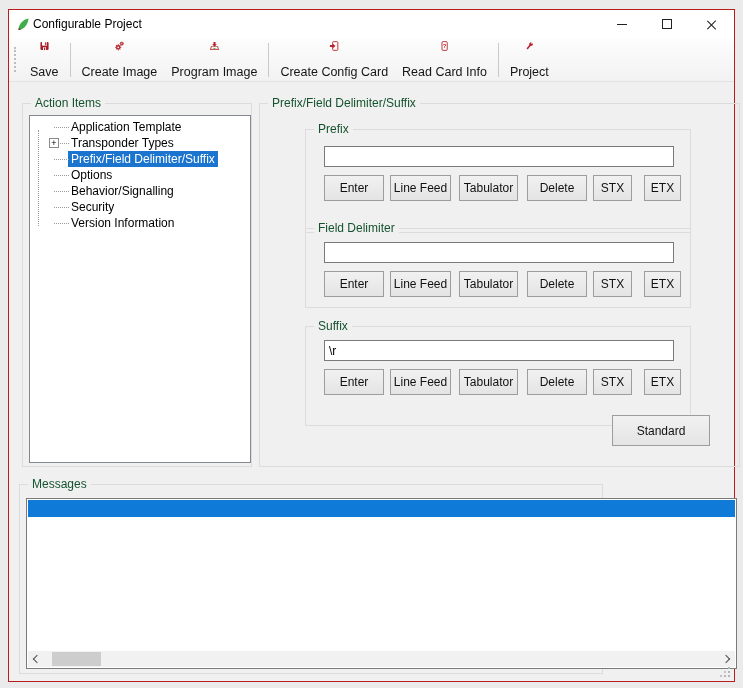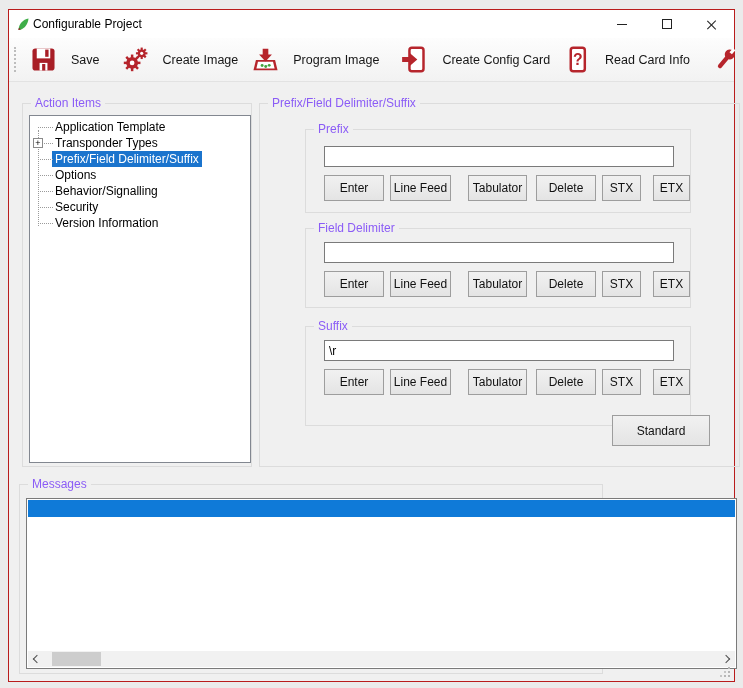--- a/index.html
+++ b/index.html
@@ -19,59 +19,59 @@
   .glyph-close { position:relative; width:11px; height:11px; }
   .glyph-close::before, .glyph-close::after { content:""; position:absolute; left:5px; top:0; width:1.4px; height:12px; background:#222; }
   .glyph-close::before { transform:rotate(45deg); }
   .glyph-close::after { transform:rotate(-45deg); }
 
   
   .toolbar { position:absolute; left:0; top:28px; right:0; height:44px;
              background:linear-gradient(#fdfdfd,#f2f2f2); border-bottom:1px solid #e2e2e2;
              display:flex; align-items:center; padding-left:14px; }
   .toolbar-grip { position:absolute; left:5px; top:9px; bottom:9px; border-left:2px dotted #bdbdbd; }
-  .tb-item { display:flex; align-items:center; gap:14px; padding:0 7px; height:38px; }
+  .tb-item { display:flex; align-items:center; gap:14px; padding:0 7px; height:38px;flex-direction:column; }
   .tb-item svg { width:27px; height:27px; }
   .tb-label { font-size:12.5px; color:#151515; white-space:nowrap; }
   .tb-sep { width:1px; height:34px; background:#c9c9c9; margin:0 4px; }
 
   
   .groupbox { position:absolute; border:1px solid #dcdcdc; }
   .gb-label { position:absolute; top:-8px; left:8px; background:#f0f0f0; padding:0 4px;
-              font-size:12px; color:#8b5cf6; line-height:15px; white-space:nowrap; }
+              font-size:12px; color:#14532d; line-height:15px; white-space:nowrap; }
   #gb-action   { left:13px;  top:93px;  width:230px; height:364px; }
   #gb-editor   { left:250px; top:93px;  width:481px; height:364px; }
   #gb-messages { left:10px;  top:474px; width:584px; height:190px; }
 
   
   .treeview { position:absolute; left:6px; top:11px; width:222px; height:348px;
               background:#fff; border:1px solid #828790; overflow:hidden; }
-  .tree-rows { position:absolute; left:0; top:3px; right:0; }
+  .tree-rows { position:absolute; left:0; top:3px; right:0;padding-left:16px; }
   .tree-vline { position:absolute; left:8px; top:11px; height:96px; border-left:1px dotted #9a9a9a; }
   .tree-row { position:relative; height:16px; display:flex; align-items:center; font-size:12px; color:#000; }
   .tree-stub { position:absolute; left:8px; top:8px; width:15px; border-top:1px dotted #9a9a9a; }
   .expand-box { position:absolute; left:3px; top:3px; width:10px; height:10px; background:#fff;
                 border:1px solid #8a8a8a; font-size:9px; line-height:8px; text-align:center; color:#000; z-index:2; }
   .tree-label { margin-left:22px; padding:1px 3px; white-space:nowrap; }
   .tree-row.selected .tree-label { background:#1b74cd; color:#fff; }
 
   
   .inner-gb { position:absolute; left:45px; width:386px; border:1px solid #dcdcdc; }
-  #gb-prefix { top:25px;  height:84px; }
+  #gb-prefix { top:25px;  height:104px; }
   #gb-fd     { top:124px; height:80px; }
   #gb-suffix { top:222px; height:100px; }
   .field-input { position:absolute; left:18px; top:16px; width:350px; height:21px;
                  border:1px solid #7a7a7a; background:#fff; font:12px "Liberation Sans", sans-serif; padding:0 4px; }
   #gb-fd .field-input, #gb-suffix .field-input { top:13px; }
   .btn-row { position:absolute; left:18px; top:45px; display:flex; }
   #gb-fd .btn-row, #gb-suffix .btn-row { top:42px; }
   .push-btn { height:26px; background:linear-gradient(#f1f1f1,#e4e4e4); border:1px solid #9d9d9d;
               font-size:12px; color:#111; display:flex; align-items:center; justify-content:center; cursor:default; }
   .btn-row .push-btn:nth-child(1){ width:60px; margin-right:6px; }
-  .btn-row .push-btn:nth-child(2){ width:61px; margin-right:17px; }
+  .btn-row .push-btn:nth-child(2){ width:61px; margin-right:8px; }
   .btn-row .push-btn:nth-child(3){ width:59px; margin-right:9px; }
   .btn-row .push-btn:nth-child(4){ width:60px; margin-right:6px; }
   .btn-row .push-btn:nth-child(5){ width:39px; margin-right:12px; }
   .btn-row .push-btn:nth-child(6){ width:37px; }
   .standard-btn { position:absolute; left:352px; top:311px; width:98px; height:31px; }
 
   
   .listbox { position:absolute; left:6px; top:13px; width:711px; height:171px;
              background:#fff; border:1px solid #7a7a7a; }
   .sel-row { position:absolute; left:1px; top:1px; right:1px; height:17px; background:#0f7ad8;

